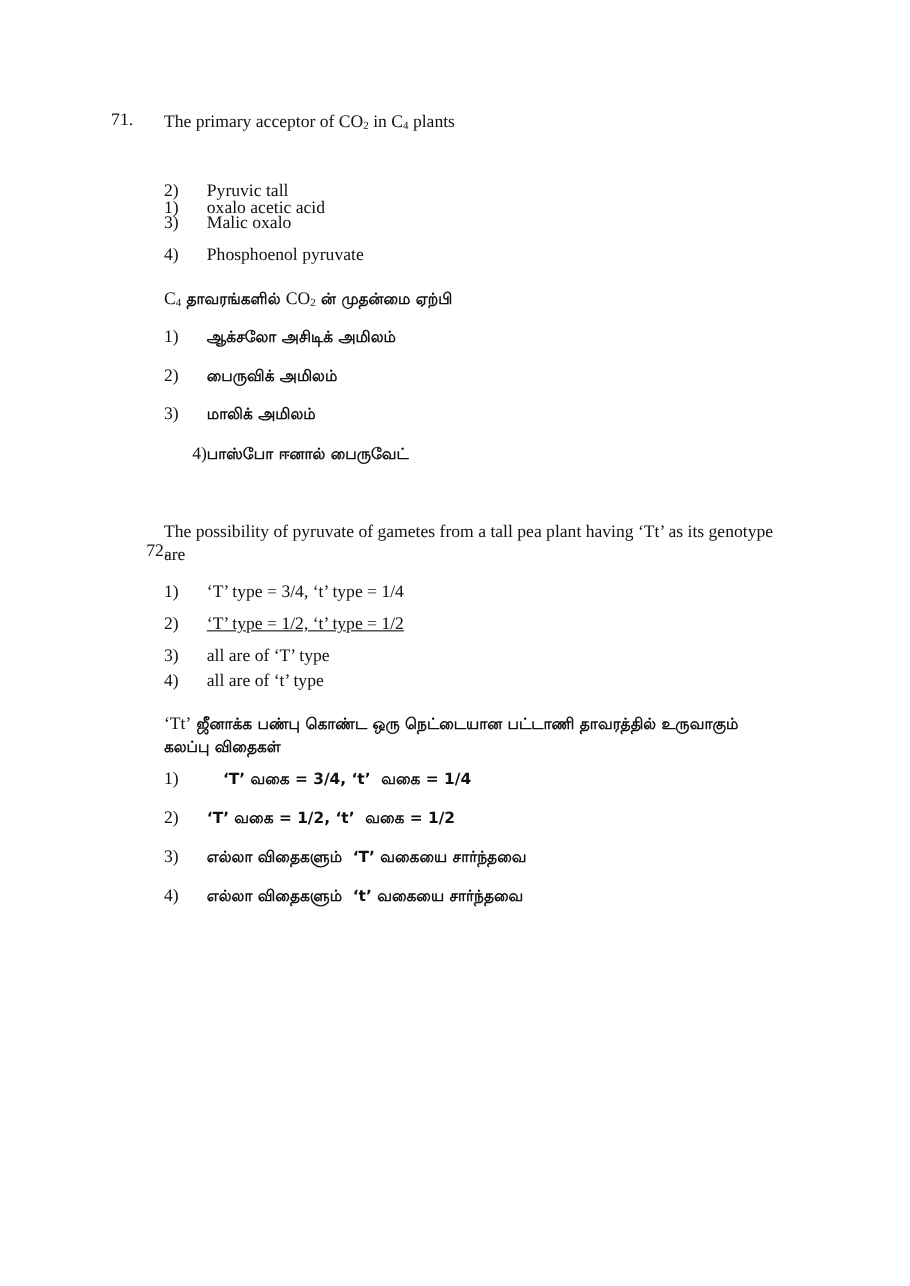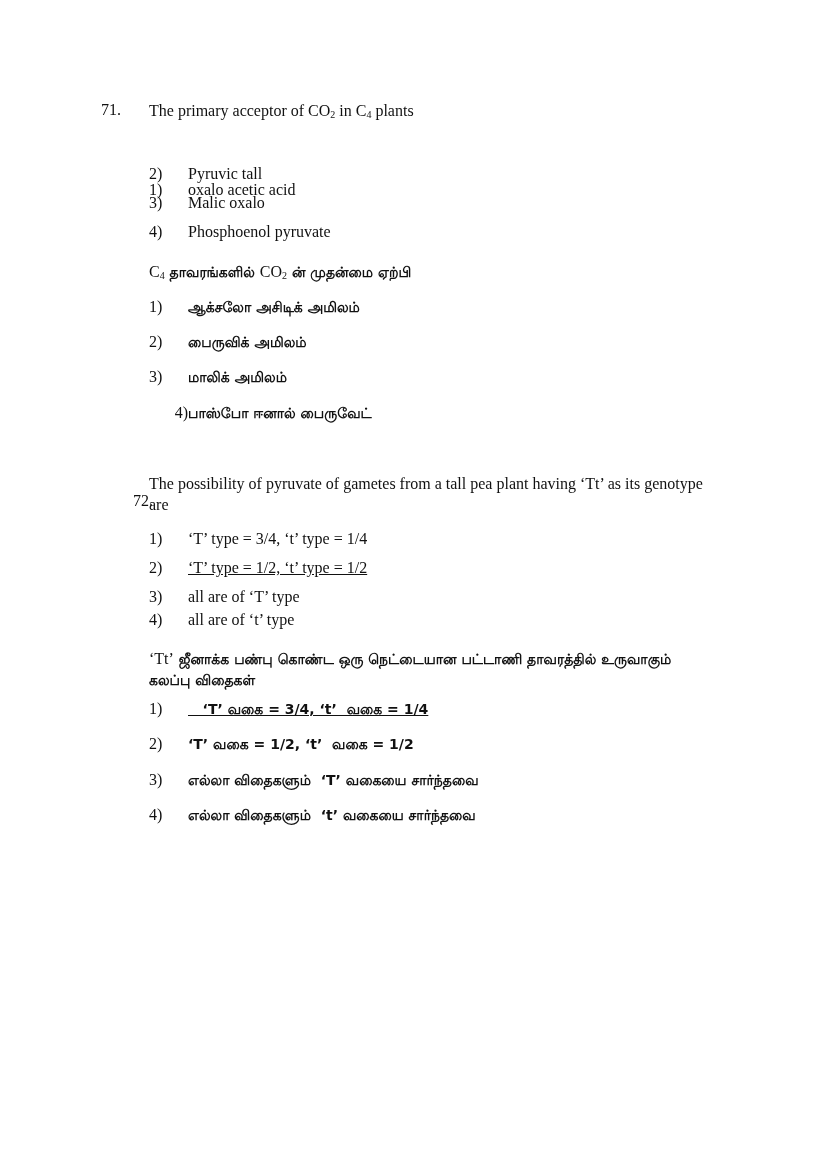--- a/index.html
+++ b/index.html
@@ -40,17 +40,17 @@
   <div class="q-num" style="top:492px;margin-left:32px;">72.</div>
   <div class="stem" style="top:473px; width:570px;">The possibility of pyruvate of gametes from a tall pea plant having ‘Tt’ as its genotype are</div>
 
   <div class="opt" style="top:530px;"><span class="n">1)</span><span>‘T’ type = 3/4, ‘t’ type = 1/4</span></div>
   <div class="opt" style="top:559px;text-decoration:underline;"><span class="n">2)</span><span>‘T’ type = 1/2, ‘t’ type = 1/2</span></div>
   <div class="opt" style="top:588px;"><span class="n">3)</span><span>all are of ‘T’ type</span></div>
   <div class="opt" style="top:591px;margin-top:20px;"><span class="n">4)</span><span>all are of ‘t’ type</span></div>
 
   <div class="ta-stem" style="top:648px; width:555px;"><span class="ser">‘Tt’</span><span> ஜீனாக்க பண்பு கொண்ட ஒரு நெட்டையான பட்டாணி தாவரத்தில் உருவாகும் கலப்பு விதைகள்</span></div>
 
-  <div class="ta-opt" style="top:700px;"><span class="n">1)</span><span class="v" style="white-space:pre;text-decoration:underline;">   ‘T’ வகை = 3/4, ‘t’  வகை = 1/4</span></div>
+  <div class="ta-opt" style="top:700px;"><span class="n">1)</span><span class="v" style="white-space:pre;">   ‘T’ வகை = 3/4, ‘t’  வகை = 1/4</span></div>
   <div class="ta-opt" style="top:735px;"><span class="n">2)</span><span class="v" style="white-space:pre;">‘T’ வகை = 1/2, ‘t’  வகை = 1/2</span></div>
   <div class="ta-opt" style="top:771px;"><span class="n">3)</span><span class="v" style="white-space:pre;">எல்லா விதைகளும்  ‘T’ வகையை சார்ந்தவை</span></div>
   <div class="ta-opt" style="top:806px;"><span class="n">4)</span><span class="v" style="white-space:pre;">எல்லா விதைகளும்  ‘t’ வகையை சார்ந்தவை</span></div>
 </div>
 
 </body></html>

